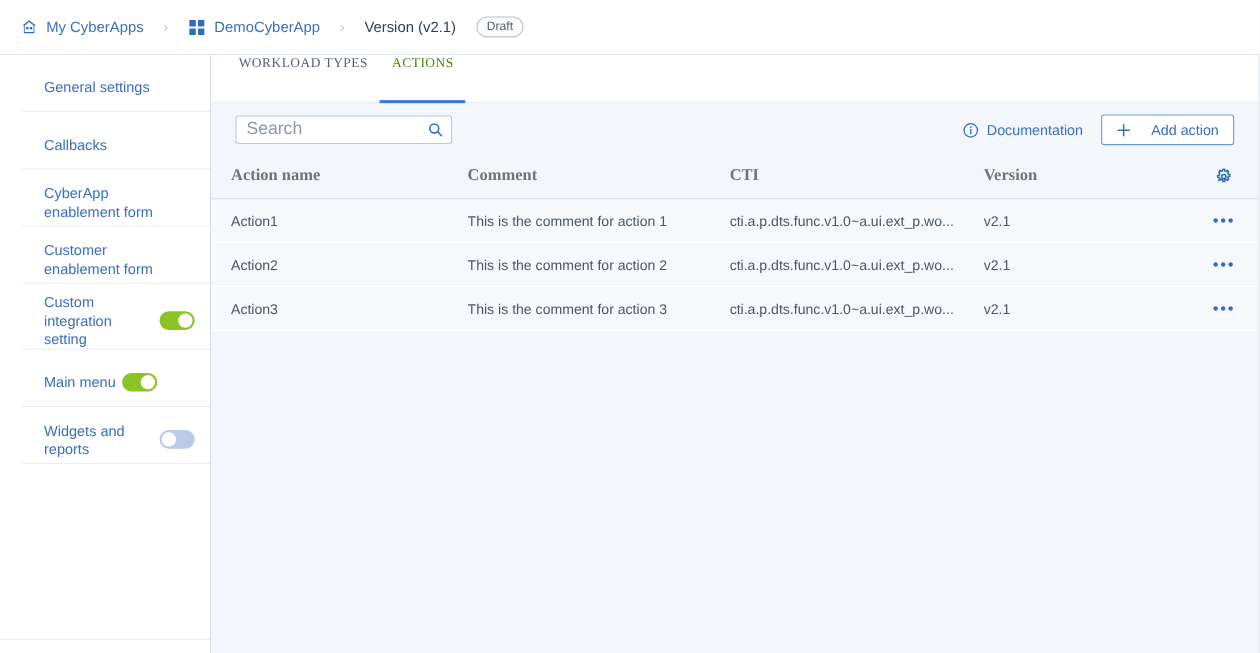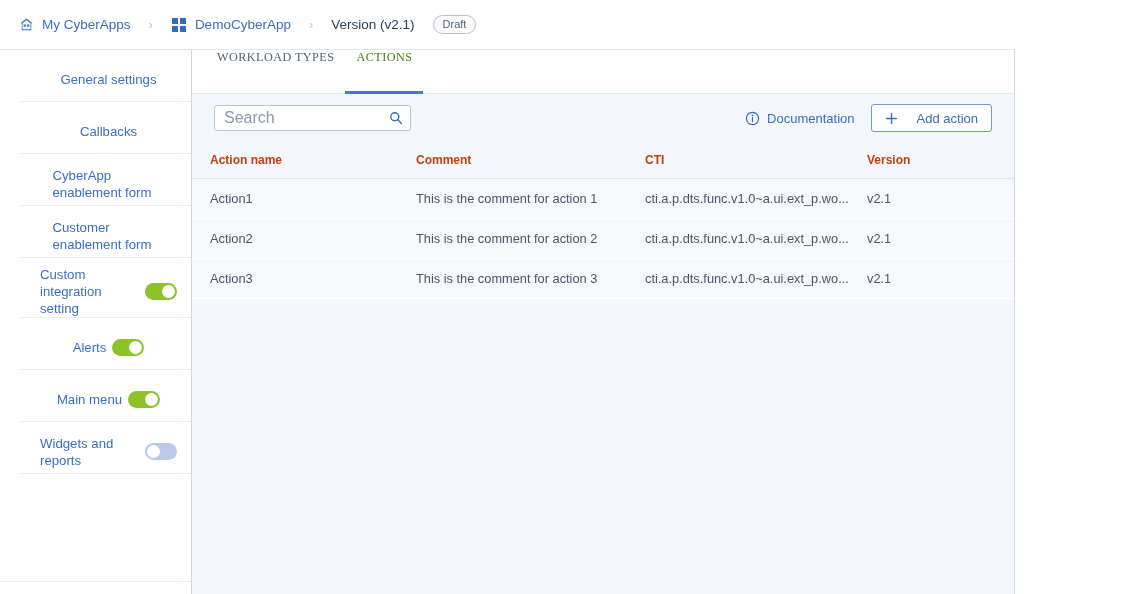--- a/index.html
+++ b/index.html
@@ -7,21 +7,21 @@
   html, body {
     width: 1145px;
     height: 594px;
     background: #ffffff;
     font-family: "Liberation Sans", sans-serif;
     overflow: hidden;
   }
 
   
   .app {
-    width: 1015px;
+    width: 1145px;
     height: 594px;
     display: flex;
     flex-direction: column;
     background: #ffffff;
   }
 
   
   .breadcrumb-bar {
     height: 50px;
     flex: 0 0 50px;
@@ -69,21 +69,21 @@
     background: #ffffff;
     border-right: 1px solid #cfd8e3;
     display: flex;
     flex-direction: column;
     overflow: hidden;
   }
   .side-item {
     min-height: 52px;
     display: flex;
     align-items: center;
-    justify-content: center;
+    justify-content: flex-start;
     gap: 6px;
     padding: 8px 14px 0 20px;
     border-bottom: 1px solid #e8edf3;
     cursor: pointer;
     background: #ffffff;
     margin-left: 20px;
   }
   .side-item.selected { background: #f3f6fa; }
   .side-label {
     font-size: 13.2px;
@@ -194,26 +194,27 @@
     font-size: 13px;
     font-family: "Liberation Sans", sans-serif;
     cursor: pointer;
   }
 
   
   .table-wrap { flex: 1 1 auto; min-height: 0; overflow: hidden; background: #f3f6fa; }
   .tbl { width: 100%; border-collapse: collapse; table-layout: fixed; }
   .tbl th {
     text-align: left;
-    font-size: 12px;
+    font-size: 15px;
     font-weight: bold;
-    color: #c2410c;
+    color: #737373;
     padding: 10px 0 11px 0;
     background: #f3f6fa;
     border-bottom: 1px solid #dbe3ec;
+    font-family: Liberation Serif, serif;
   }
   .tbl td {
     font-size: 12.8px;
     color: #4a5663;
     padding: 12px 0 12px 0;
     background: #f6f8fb;
     border-bottom: 1px solid #ffffff;
     overflow: hidden;
     text-overflow: ellipsis;
     white-space: nowrap;
@@ -298,26 +299,20 @@
         <span class="side-label">Customer enablement form</span>
       </div>
 
       <div class="side-item">
         <span class="side-label">Custom integration setting</span>
         <span class="toggle on">
             <span class="knob"></span>
           </span>
       </div>
 
-      <div class="side-item">
-        <span class="side-label">Alerts</span>
-        <span class="toggle on">
-            <span class="knob"></span>
-          </span>
-      </div>
 
       <div class="side-item">
         <span class="side-label">Main menu</span>
         <span class="toggle on">
             <span class="knob"></span>
           </span>
       </div>
 
 
       <div class="side-item">

